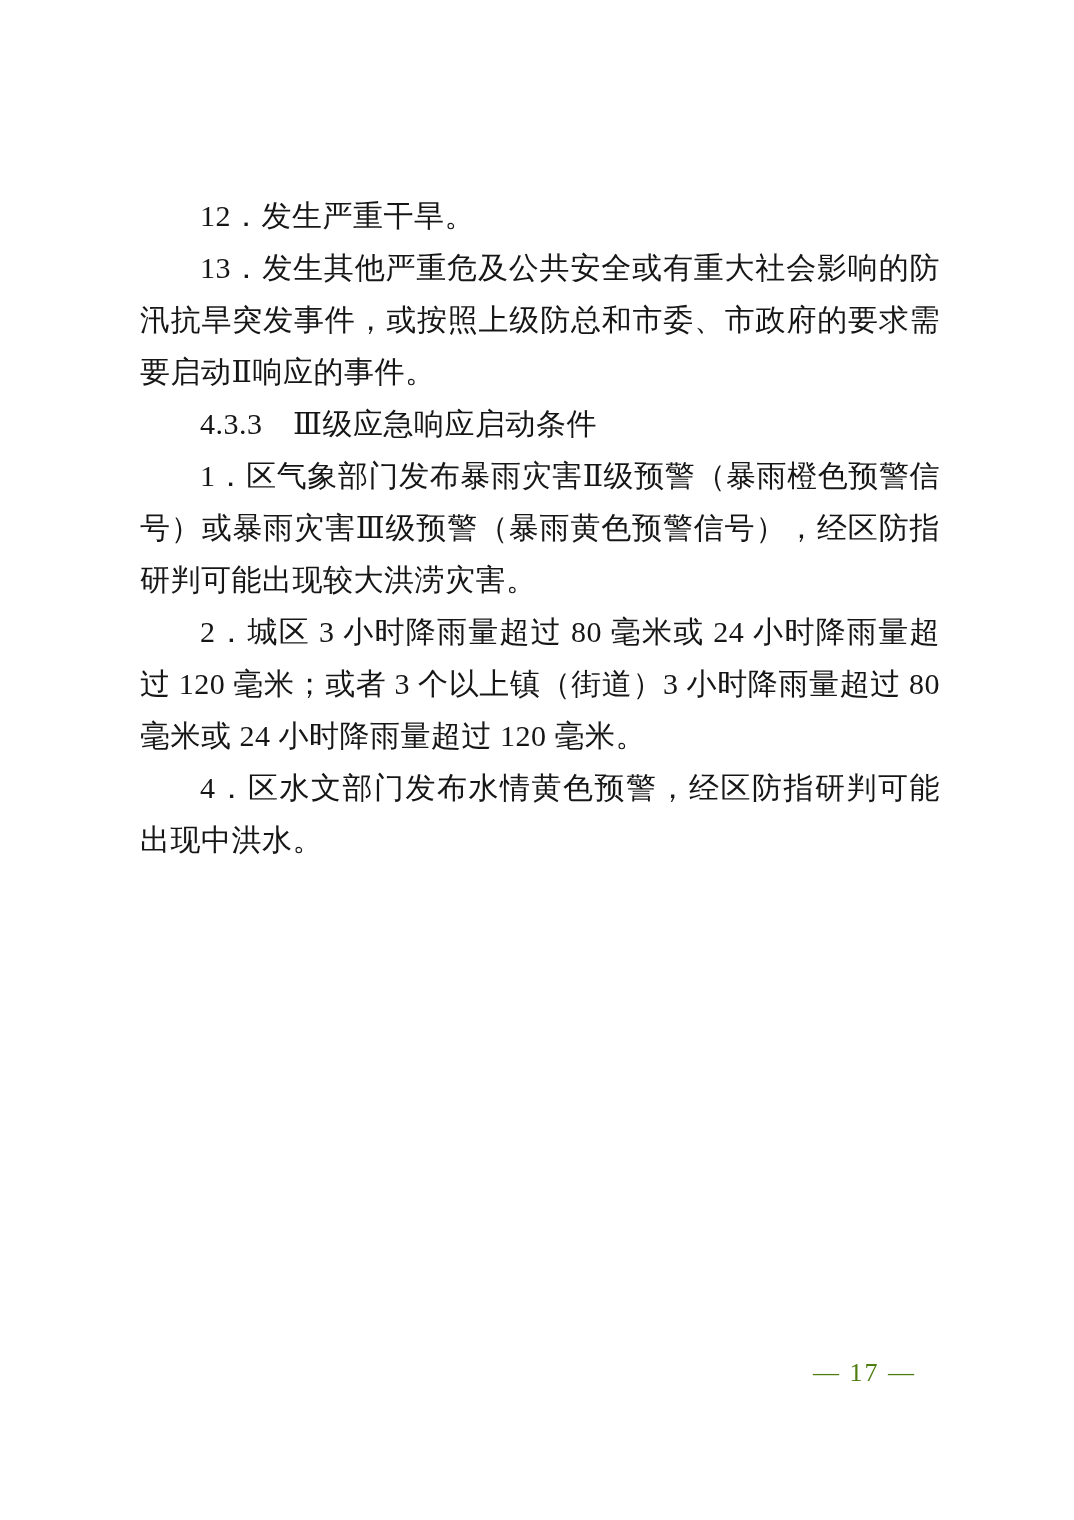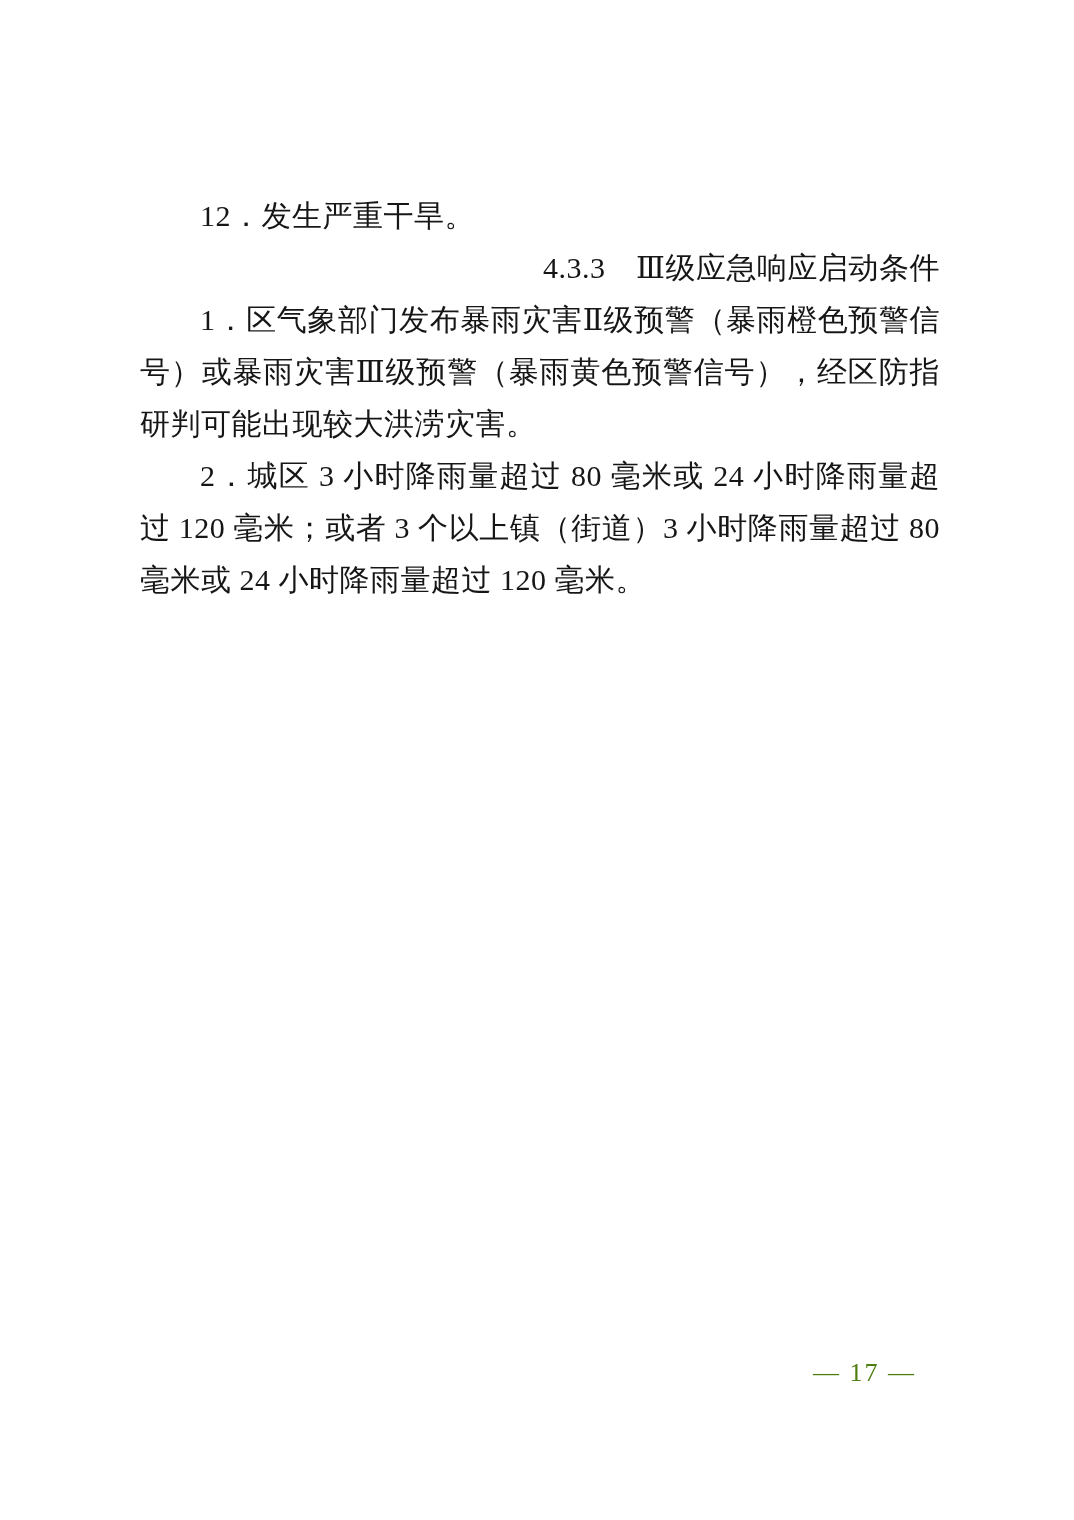--- a/index.html
+++ b/index.html
@@ -27,36 +27,38 @@
     text-justify: inter-ideograph;
     letter-spacing: 0.5px;
   }
   .doc-body p {
     margin: 0;
     padding: 0;
     text-indent: 2em;
     text-align: justify;
   }
   .doc-body p.heading {
-    text-align: right;
+    text-align: left;
   }
   .page-number {
     position: absolute;
     top: 1356px;
     right: 158px;
     font-size: 26px;
     line-height: 34px;
     color: #4d7c0f;
     letter-spacing: 2px;
   }
 </style>
 </head>
 <body>
 
 <div class="page">
   <div class="doc-body">
     <p>12．发生严重干旱。</p>
+    <p>13．发生其他严重危及公共安全或有重大社会影响的防汛抗旱突发事件，或按照上级防总和市委、市政府的要求需要启动Ⅱ响应的事件。</p>
     <p class="heading">4.3.3　Ⅲ级应急响应启动条件</p>
     <p>1．区气象部门发布暴雨灾害Ⅱ级预警（暴雨橙色预警信号）或暴雨灾害Ⅲ级预警（暴雨黄色预警信号），经区防指研判可能出现较大洪涝灾害。</p>
     <p>2．城区 3 小时降雨量超过 80 毫米或 24 小时降雨量超过 120 毫米；或者 3 个以上镇（街道）3 小时降雨量超过 80 毫米或 24 小时降雨量超过 120 毫米。</p>
+    <p>4．区水文部门发布水情黄色预警，经区防指研判可能出现中洪水。</p>
   </div>
   <div class="page-number">— 17 —</div>
 </div>
 
 </body></html>

